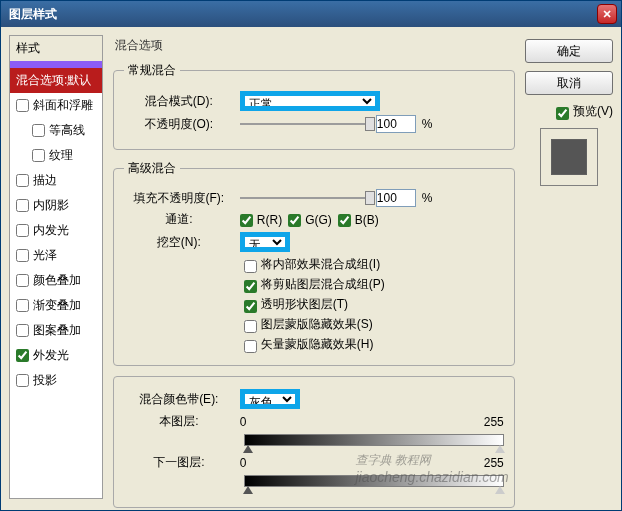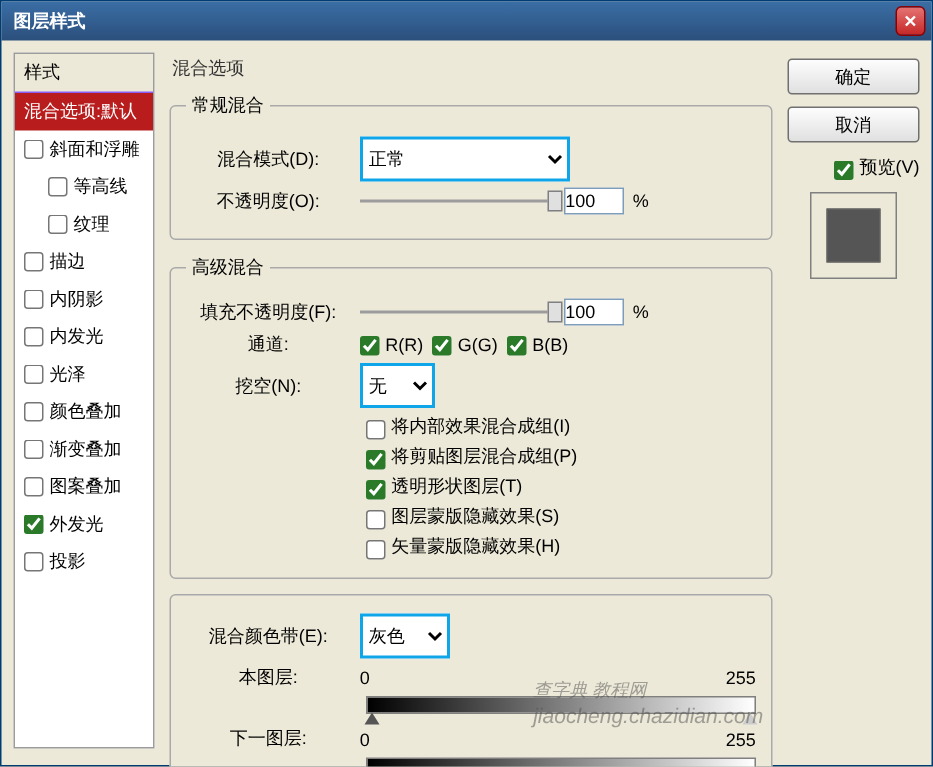--- a/index.html
+++ b/index.html
@@ -2,33 +2,33 @@
 <html><head>
 <meta charset="utf-8">
 <style>
 * { box-sizing: border-box; margin: 0; padding: 0; font-family: "Microsoft YaHei", SimSun, sans-serif; font-size: 12px; }
 body { background: #555; width: 622px; height: 511px; overflow: hidden; }
 .dialog { width: 622px; height: 511px; background: #ece9d8; border: 1px solid #003c74; box-shadow: 0 0 8px rgba(0,0,0,.3); }
 .titlebar { height: 26px; background: linear-gradient(#3a6ea5,#2b4f7c); display: flex; align-items: center; justify-content: space-between; padding: 0 4px 0 8px; color: #fff; font-weight: bold; }
 .titlebar .close { width: 20px; height: 20px; background: linear-gradient(#e57373,#c62828); border: 1px solid #8b0000; border-radius: 4px; color: #fff; display: flex; align-items: center; justify-content: center; font-size: 11px; cursor: pointer; }
 .body { display: flex; padding: 8px; gap: 6px; height: 480px; }
 .styles-col { width: 104px; border: 1px solid #9c9c9c; background: #fff; display: flex; flex-direction: column; }
-.styles-hdr { padding: 4px 6px; background: #ece9d8; border-bottom: 1px solid #8b5cf6; }
+.styles-hdr { padding: 4px 6px; background: #ece9d8; border-bottom: 7px solid #8b5cf6; }
 .styles-list { flex: 1; overflow: auto; }
 .style-item { padding: 4px 6px; display: flex; align-items: center; gap: 4px; cursor: pointer; }
 .style-item.selected { background: #b91c1c; color: #fff; }
 .style-item.indent { padding-left: 22px; }
 .style-item input[type=checkbox]{ accent-color: #2a7a2a; width:13px; height:13px;}
 .center-col { flex: 1; display: flex; flex-direction: column; gap: 4px; padding: 0 4px; position: relative; }
 .center-title { padding: 2px 0 4px 2px; color: #333; }
 fieldset { border: 1px solid #a9a9a9; border-radius: 4px; padding: 8px 10px 12px 10px; margin-bottom: 6px; background: #ece9d8; }
 legend { padding: 0 4px; }
 .row { display: flex; align-items: center; margin: 4px 0; gap: 6px; }
 .row label.key { width: 110px; text-align: center; white-space: nowrap; }
-select { background: #fff; border: 2px solid #0ea5e9; height: 30px; font-size: 12px; }
+select { background: #fff; border: 5px solid #0ea5e9; height: 20px; font-size: 12px; }
 select.wide { width: 140px; }
 select.small { width: 50px; }
 input[type=text].num { width: 40px; height: 18px; border: 1px solid #7f9db9; background: #fff; text-align: right; padding-right: 18px; }
 .slider { flex: 1; max-width: 130px; height: 18px; position: relative; }
 .slider-track { position: absolute; top: 8px; left: 0; right: 0; height: 2px; background: #9c9c9c; }
 .slider-thumb { position: absolute; top: 2px; width: 10px; height: 14px; background: #e0e0e0; border: 1px solid #808080; transform: translateX(-50%); }
 .chk-col { display: flex; flex-direction: column; gap: 3px; margin-left: 120px; }
 .chk-item { display: flex; align-items: flex-end; gap: 4px; }
 .chk-item input[type=checkbox]{ accent-color: #2a7a2a; width:13px;height:13px;}
 .blendif-bar { margin-left: 120px; width: 260px; height: 12px; position: relative; background: linear-gradient(to right,#000,#fff); border:1px solid #808080; margin-top:2px; margin-bottom:8px;}

